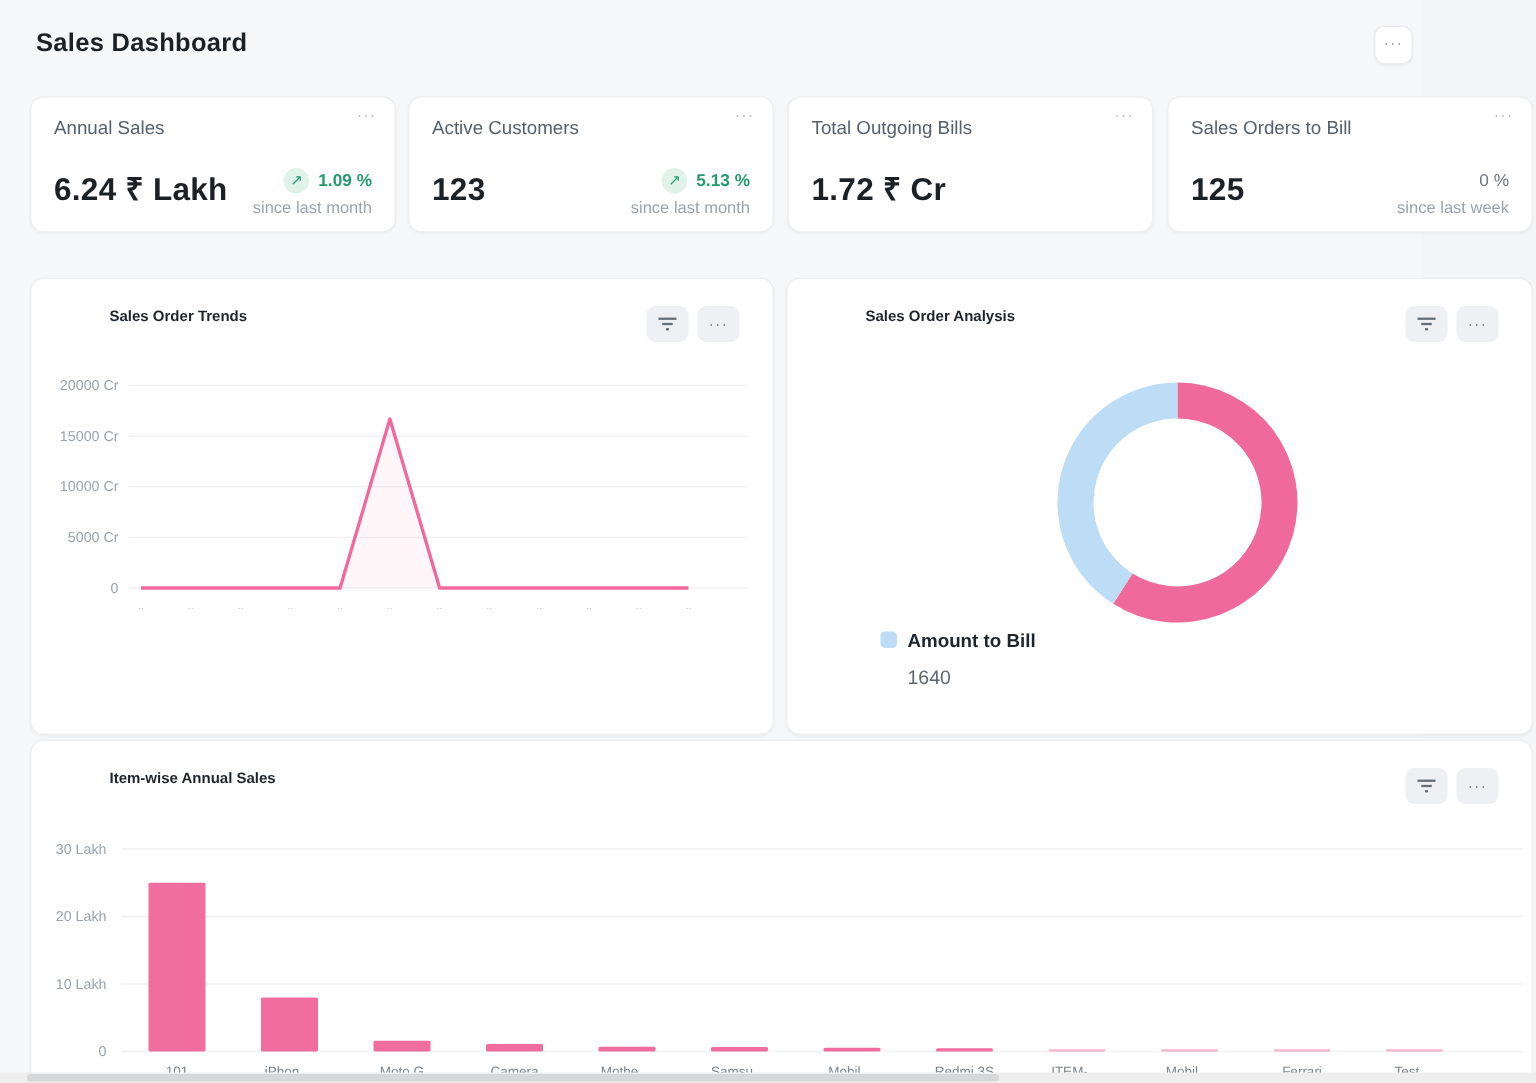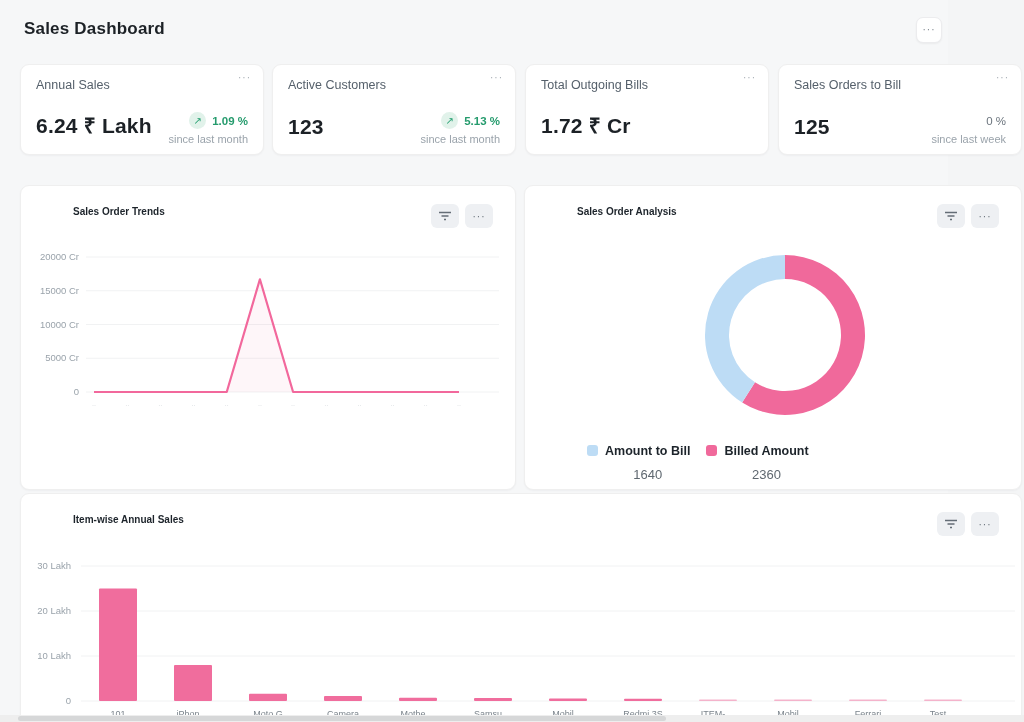--- a/index.html
+++ b/index.html
@@ -143,28 +143,24 @@
         <line x1="6" y1="9.5" x2="8" y2="9.5" stroke="#646d76" stroke-width="1.5"></line>
       </svg>
     </div>
     <div class="hd-btn more">
         <span>···</span>
       </div>
     <svg id="donut-svg" width="172" height="172" style="left:174px; top:63px;">
         <path d="M 86 6 A 80 80 0 1 1 43.13385640168028 153.5462340401612 L 55.9936994811762 133.28236382811286 A 56 56 0 1 0 86 30 Z" fill="#f0699b"></path>
         <path d="M 43.13385640168028 153.5462340401612 A 80 80 0 0 1 85.99999999999999 6 L 85.99999999999999 30 A 56 56 0 0 0 55.9936994811762 133.28236382811286 Z" fill="#bddcf5"></path>
       </svg>
-    <div class="legend" style="left:62px; top:255px;text-align:center;">
+    <div class="legend" style="left:62px; top:232px;">
       <div class="entry">
         <span class="sq" id="leg-sq-0" style="background: rgb(189, 220, 245);"></span><span class="lbl">Amount to Bill</span>
         <div class="val">1640</div>
-      </div>
-      <div class="entry">
-        <span class="sq" id="leg-sq-1" style="background: rgb(240, 105, 155);"></span><span class="lbl">Billed Amount</span>
-        <div class="val">2360</div>
       </div>
     </div>
   </div>
 
   <div class="card" style="left:20px; top:493px; width:1002px; height:229px; border-bottom-left-radius:0; border-bottom-right-radius:0;text-align:right;">
     <div class="card-hd-title">Item-wise Annual Sales</div>
     <div class="hd-btn filter">
       <svg width="14" height="12">
         <line x1="1" y1="2.5" x2="13" y2="2.5" stroke="#646d76" stroke-width="1.5"></line>
         <line x1="3.5" y1="6" x2="10.5" y2="6" stroke="#646d76" stroke-width="1.5"></line>

